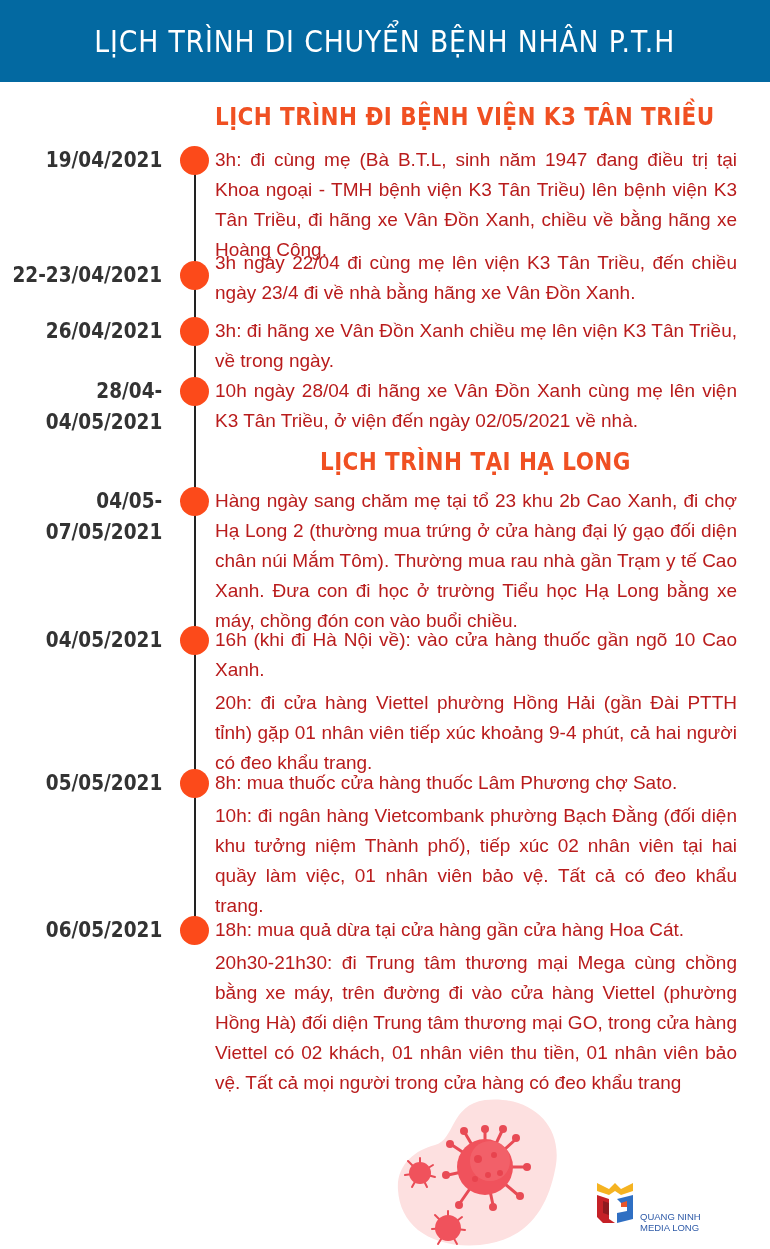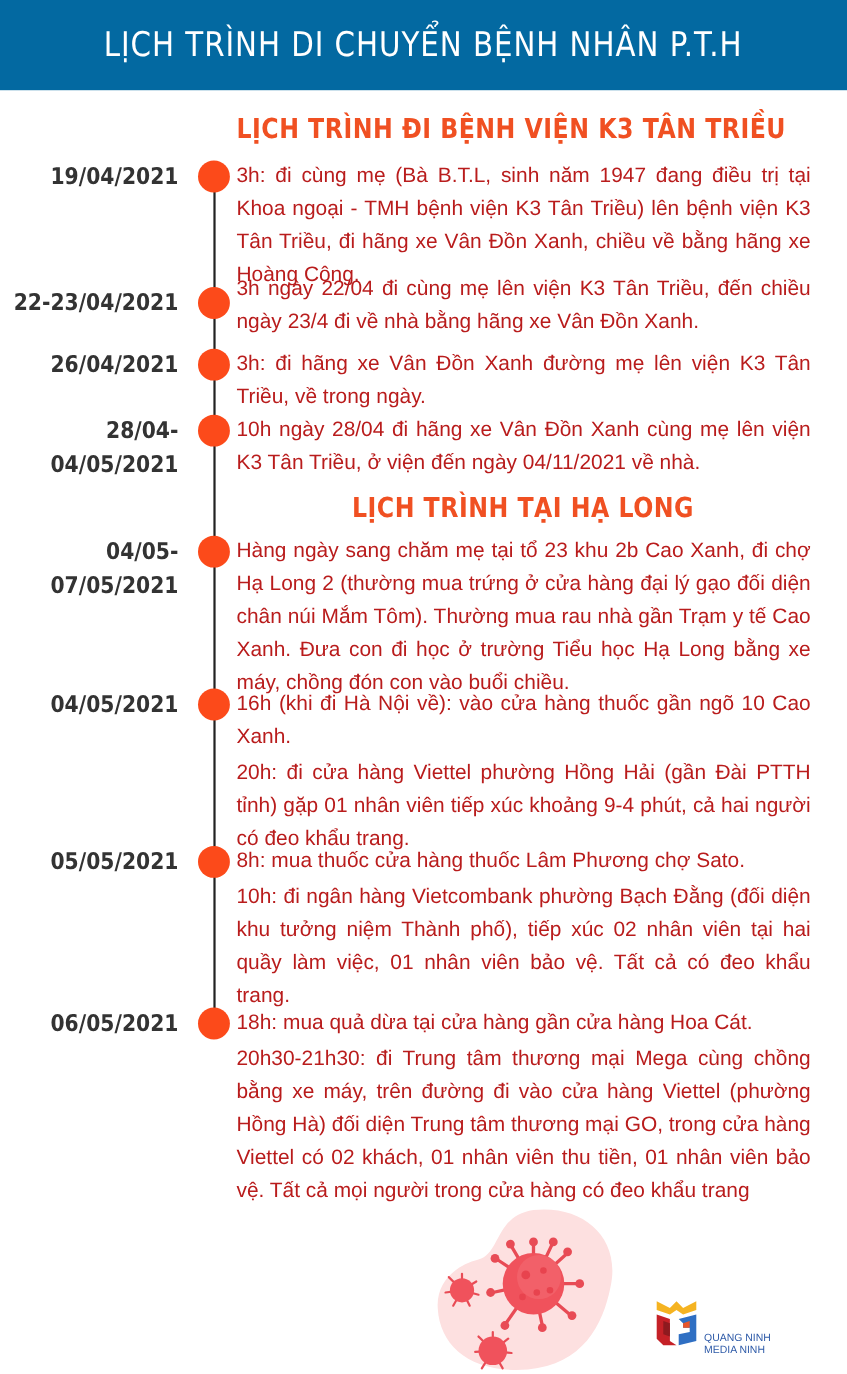--- a/index.html
+++ b/index.html
@@ -69,28 +69,28 @@
 <div class="dot" style="top:261px"></div>
 <div class="date" style="top:260px">
   <div>22-23/04/2021</div>
 </div>
 <div class="para" style="top:248px">3h ngày 22/04 đi cùng mẹ lên viện K3 Tân Triều, đến chiều ngày 23/4 đi về nhà bằng hãng xe Vân Đồn Xanh.</div>
 
 <div class="dot" style="top:317px"></div>
 <div class="date" style="top:316px">
   <div>26/04/2021</div>
 </div>
-<div class="para" style="top:316px">3h: đi hãng xe Vân Đồn Xanh đường mẹ lên viện K3 Tân Triều, về trong ngày.</div>
+<div class="para" style="top:316px">3h: đi hãng xe Vân Đồn Xanh chiều mẹ lên viện K3 Tân Triều, về trong ngày.</div>
 
 <div class="dot" style="top:377px"></div>
 <div class="date" style="top:376px">
   <div>28/04-</div>
   <div>04/05/2021</div>
 </div>
-<div class="para" style="top:376px">10h ngày 28/04 đi hãng xe Vân Đồn Xanh cùng mẹ lên viện K3 Tân Triều, ở viện đến ngày 04/11/2021 về nhà.</div>
+<div class="para" style="top:376px">10h ngày 28/04 đi hãng xe Vân Đồn Xanh cùng mẹ lên viện K3 Tân Triều, ở viện đến ngày 02/05/2021 về nhà.</div>
 
 <div class="dot" style="top:487px"></div>
 <div class="date" style="top:486px">
   <div>04/05-</div>
   <div>07/05/2021</div>
 </div>
 <div class="para" style="top:486px">Hàng ngày sang chăm mẹ tại tổ 23 khu 2b Cao Xanh, đi chợ Hạ Long 2 (thường mua trứng ở cửa hàng đại lý gạo đối diện chân núi Mắm Tôm).  Thường mua rau nhà gần Trạm y tế Cao Xanh. Đưa con đi học ở trường Tiểu học Hạ Long bằng xe máy, chồng đón con vào buổi chiều.</div>
 
 <div class="dot" style="top:626px"></div>
 <div class="date" style="top:625px">
@@ -178,15 +178,15 @@
 <div class="logo">
   <svg width="40" height="46" viewBox="0 0 40 46">
     <path d="M2,4 L14,10 L20,4 L26,10 L38,4 L38,12 L26,16 L20,12 L14,16 L2,12 Z" fill="#f5b321"></path>
     <path d="M2,16 L14,20 L14,40 L20,44 L8,44 L2,38 Z" fill="#c52127"></path>
     <path d="M8,22 L14,24 L14,36 L8,34 Z" fill="#8e1a1f"></path>
     <path d="M22,20 L38,16 L38,40 L22,44 L22,34 L32,32 L32,28 L26,28 L26,24 Z" fill="#2f6fc3"></path>
     <path d="M26,24 L32,22 L32,28 L26,28 Z" fill="#e8552a"></path>
   </svg>
   <div class="logo-text">
     <div>QUANG NINH</div>
-    <div>MEDIA NINH</div>
+    <div>MEDIA LONG</div>
   </div>
 </div>
 
 </body></html>

